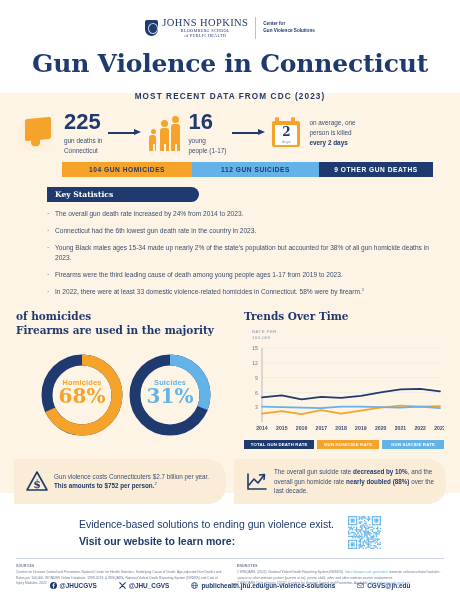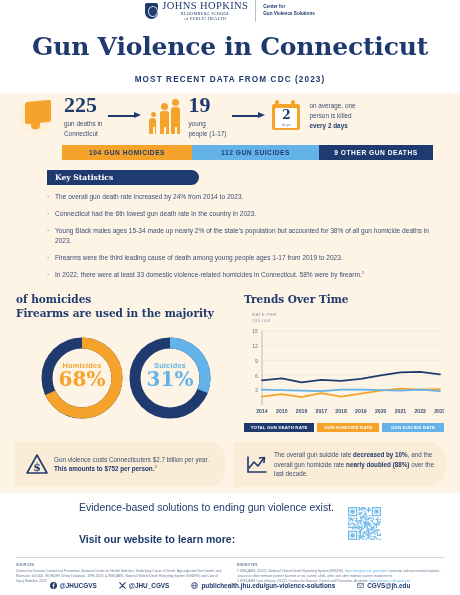--- a/index.html
+++ b/index.html
@@ -11,21 +11,21 @@
     overflow:hidden;
     position:relative;
   }
   .cream-band{
     position:absolute;left:0;right:0;top:93px;height:400px;
     background:#fdf4e6;
   }
   .wrap{position:relative;z-index:2;}
 
   
-  .logo-row{display:flex;justify-content:center;align-items:center;padding-top:0;}
+  .logo-row{display:flex;justify-content:center;align-items:center;padding-top:17px;}
   .shield{
     width:13px;height:16px;background:#1f3a6e;
     border-radius:2px 2px 7px 7px;margin-right:4px;position:relative;
   }
   .shield:after{
     content:"";position:absolute;left:2.5px;top:3px;width:8px;height:9px;
     border-radius:50%;border:1px solid #c9d2e4;
   }
   .logo-txt{line-height:1;}
   .jh-name{font-family:"Liberation Serif",serif;font-size:10.5px;letter-spacing:.4px;color:#1f3a6e;font-weight:400;}
@@ -49,21 +49,21 @@
   .ct-circle{position:absolute;left:2px;top:4px;width:36px;height:36px;border-radius:50%;background:#fdf0dc;}
   .ct-shape{
     position:absolute;left:9px;top:6px;width:26px;height:22px;background:#f5a32a;
     border-radius:2px;transform:skewY(-5deg);
   }
   .ct-shape:after{
     content:"";position:absolute;left:6px;bottom:-6px;width:9px;height:9px;
     background:#f5a32a;border-radius:0 0 4px 4px;transform:skewY(6deg);
   }
   .stat-block{margin-left:2px;}
-  .big-num{font-family:Liberation Serif, serif;font-weight:bold;font-size:22px;line-height:1;color:#1f3a6e;}
+  .big-num{font-family:Liberation Sans, sans-serif;font-weight:bold;font-size:22px;line-height:1;color:#1f3a6e;}
   .stat-cap{font-size:6.4px;line-height:1.5;color:#3c4f73;margin-top:3px;}
   .arrow{flex:none;margin:0 6px;width:34px;height:10px;position:relative;}
   .arrow .bar{position:absolute;top:4px;left:0;width:27px;height:1.8px;background:#1f3a6e;}
   .arrow .head{position:absolute;top:1.3px;left:26px;width:0;height:0;
     border-top:3.6px solid transparent;border-bottom:3.6px solid transparent;border-left:7px solid #1f3a6e;}
   .people{display:flex;align-items:flex-end;flex:none;margin-right:5px;}
   .person{width:9px;margin:0 1px;}
   .p-head{width:7px;height:7px;border-radius:50%;background:#f5a32a;margin:0 auto 1px auto;}
   .p-body{width:9px;background:#f5a32a;border-radius:3px 3px 0 0;position:relative;}
   .p-body:after{content:"";position:absolute;left:3.5px;bottom:0;width:2px;height:7px;background:#fdf4e6;}
@@ -132,21 +132,21 @@
     flex:1;background:#faecd6;border-radius:0 18px 18px 0;
     display:flex;align-items:center;padding:8px 10px 8px 8px;box-sizing:border-box;min-height:44px;
   }
   .callout .ico{flex:none;width:30px;display:flex;align-items:center;justify-content:center;}
   .callout .txt{font-size:6.3px;line-height:1.55;color:#3c4f73;margin-left:2px;}
   .callout .txt b{color:#1f3a6e;}
 
   
   .cta{display:flex;align-items:center;justify-content:center;padding:12px 0 0 0;gap:14px;}
   .cta-txt{font-size:10.5px;line-height:1.55;color:#1f3a6e;}
-  .cta-txt .l2{font-weight:bold;margin-top:16px;}
+  .cta-txt .l2{font-weight:bold;}
   .qr{width:33px;height:33px;flex:none;}
 
   
   hr.rule{border:none;border-top:.6px solid #cfd6e3;margin:9px 16px 0 16px;}
   .srcs{display:flex;padding:5px 16px 0 16px;gap:14px;}
   .srcs .c{flex:1;}
   .src-h{font-size:3.3px;font-weight:bold;letter-spacing:.3px;color:#6b7892;margin-bottom:2px;}
   .src-b{font-size:3.3px;line-height:1.65;color:#6b7892;}
   .src-b i{font-style:italic;}
   .lnk{color:#63b3e8;}
@@ -213,21 +213,21 @@
           <div class="p-head"></div>
           <div class="p-body" style="height:23px;"></div>
         </div>
       <div class="person">
           <div class="p-head"></div>
           <div class="p-body" style="height:27px;"></div>
         </div>
     </div>
 
     <div class="stat-block">
-      <div class="big-num">19</div>
+      <div class="big-num">16</div>
       <div class="stat-cap">
         <div>young</div>
         <div>people (1-17)</div>
       </div>
     </div>
 
     <div class="arrow">
       <div class="bar"></div>
         <div class="head"></div>
     </div>

